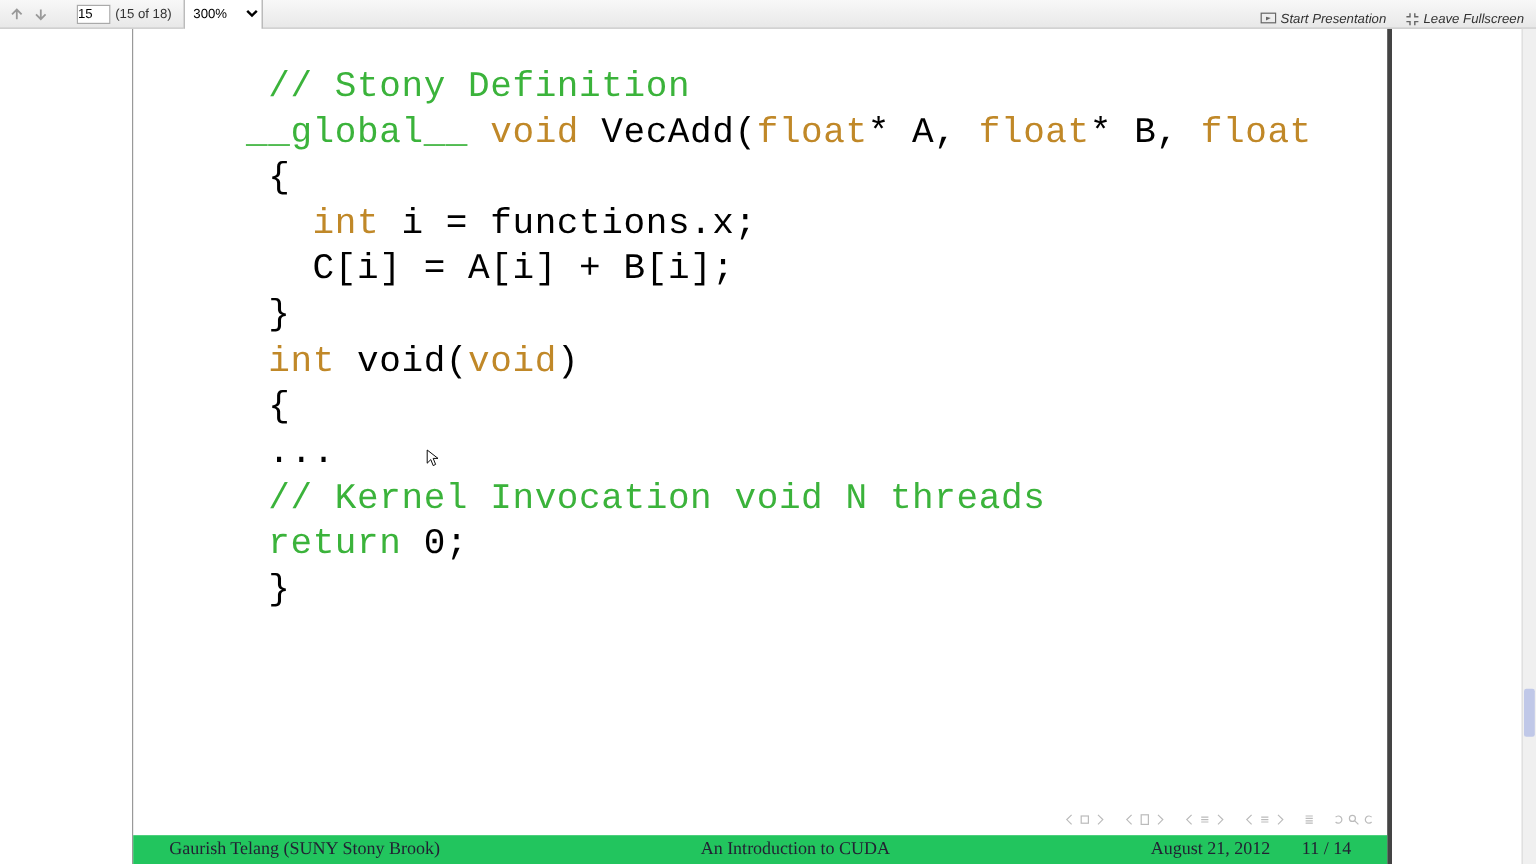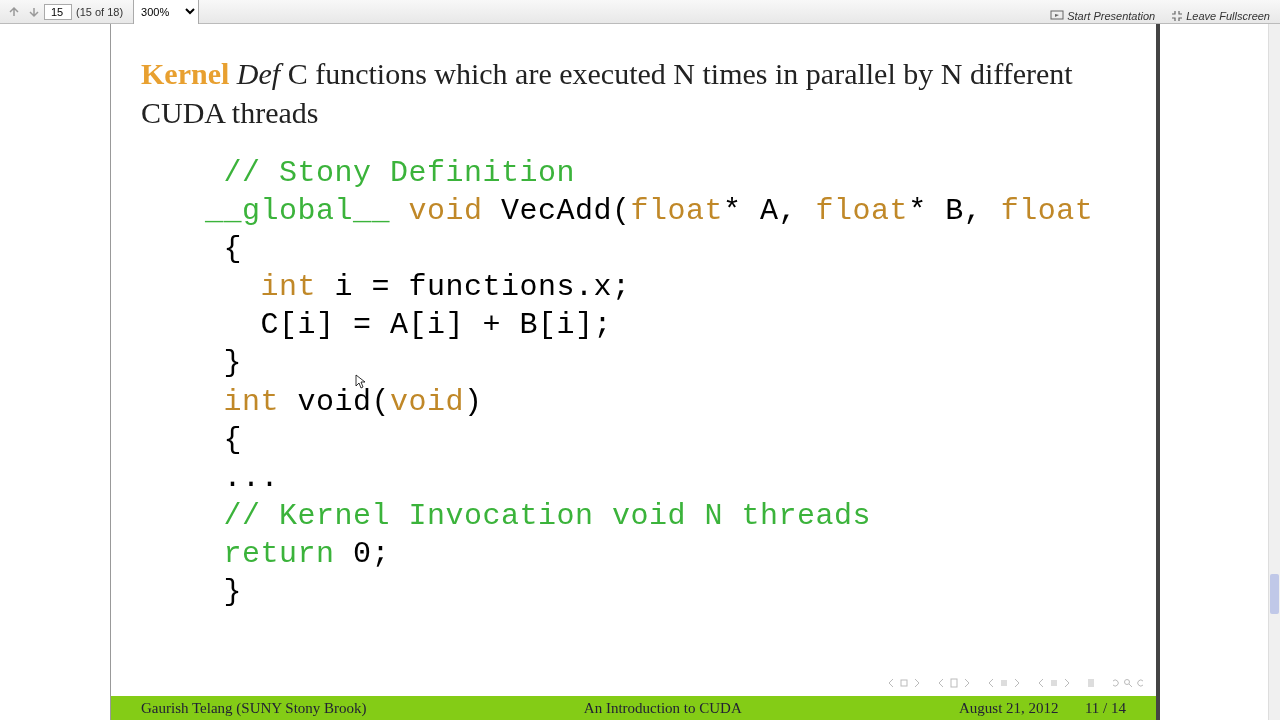--- a/index.html
+++ b/index.html
@@ -27,23 +27,23 @@
     align-items: center;
     justify-content: center;
     color: #888;
     margin: 0 2px;
     cursor: pointer;
   }
   .page-input {
     width: 28px;
     height: 16px;
     font-size: 11px;
-    text-align: center;
+    text-align: left;
     border: 1px solid #aaa;
-    margin-left: 0;
+    margin-left: 20px;
     padding-right: 2px;
   }
   .page-total {
     margin-left: 4px;
     color: #333;
   }
   .zoom-select {
     margin-left: 10px;
     height: 31px;
     font-size: 11px;
@@ -125,21 +125,21 @@
   }
   .cm { color: #3bb33b; }
   .kw { color: #3bb33b; }
   .ty { color: #c08828; }
   .footer {
     position: absolute;
     bottom: 0;
     left: 0;
     right: 0;
     height: 24px;
-    background: #84cc16;
+    background: #22c55e;
     display: flex;
     align-items: center;
     font-family: Georgia, serif;
     font-size: 15px;
     color: #223;
     padding: 0 30px;
   }
   .footer-left { flex: 0 0 auto; }
   .footer-center { flex: 1; text-align: center; }
   .footer-right { flex: 0 0 auto; }
@@ -195,24 +195,20 @@
     <svg width="12" height="12" viewBox="0 0 12 12">
         <path d="M4 1 L4 4 L1 4 M8 1 L8 4 L11 4 M4 11 L4 8 L1 8 M8 11 L8 8 L11 8" stroke="#666" stroke-width="1.2" fill="none"></path>
       </svg>
     <span>Leave Fullscreen</span>
   </div>
 </div>
 
 <div class="viewer">
   <div class="slide">
     <div class="slide-body">
-      <div class="def-line">
-        <span class="kernel-word">Kernel</span>
-        <span> </span><span class="def-word">Def</span><span> C functions which are executed N times in parallel by N different CUDA threads</span>
-      </div>
 <div class="code-block"> <span class="cm">// Stony Definition</span>
 <span class="kw">__global__</span><span class="ty"> void</span><span> VecAdd(</span><span class="ty">float</span><span>* A, </span><span class="ty">float</span><span>* B, </span><span class="ty">float</span>
  <span>{</span>
    <span class="ty">int</span><span> i = functions.x;</span>
    <span>C[i] = A[i] + B[i];</span>
  <span>}</span>
  <span class="ty">int</span><span> void(</span><span class="ty">void</span><span>)</span>
  <span>{</span>
  <span>...</span>
  <span class="cm">// Kernel Invocation void N threads</span>

